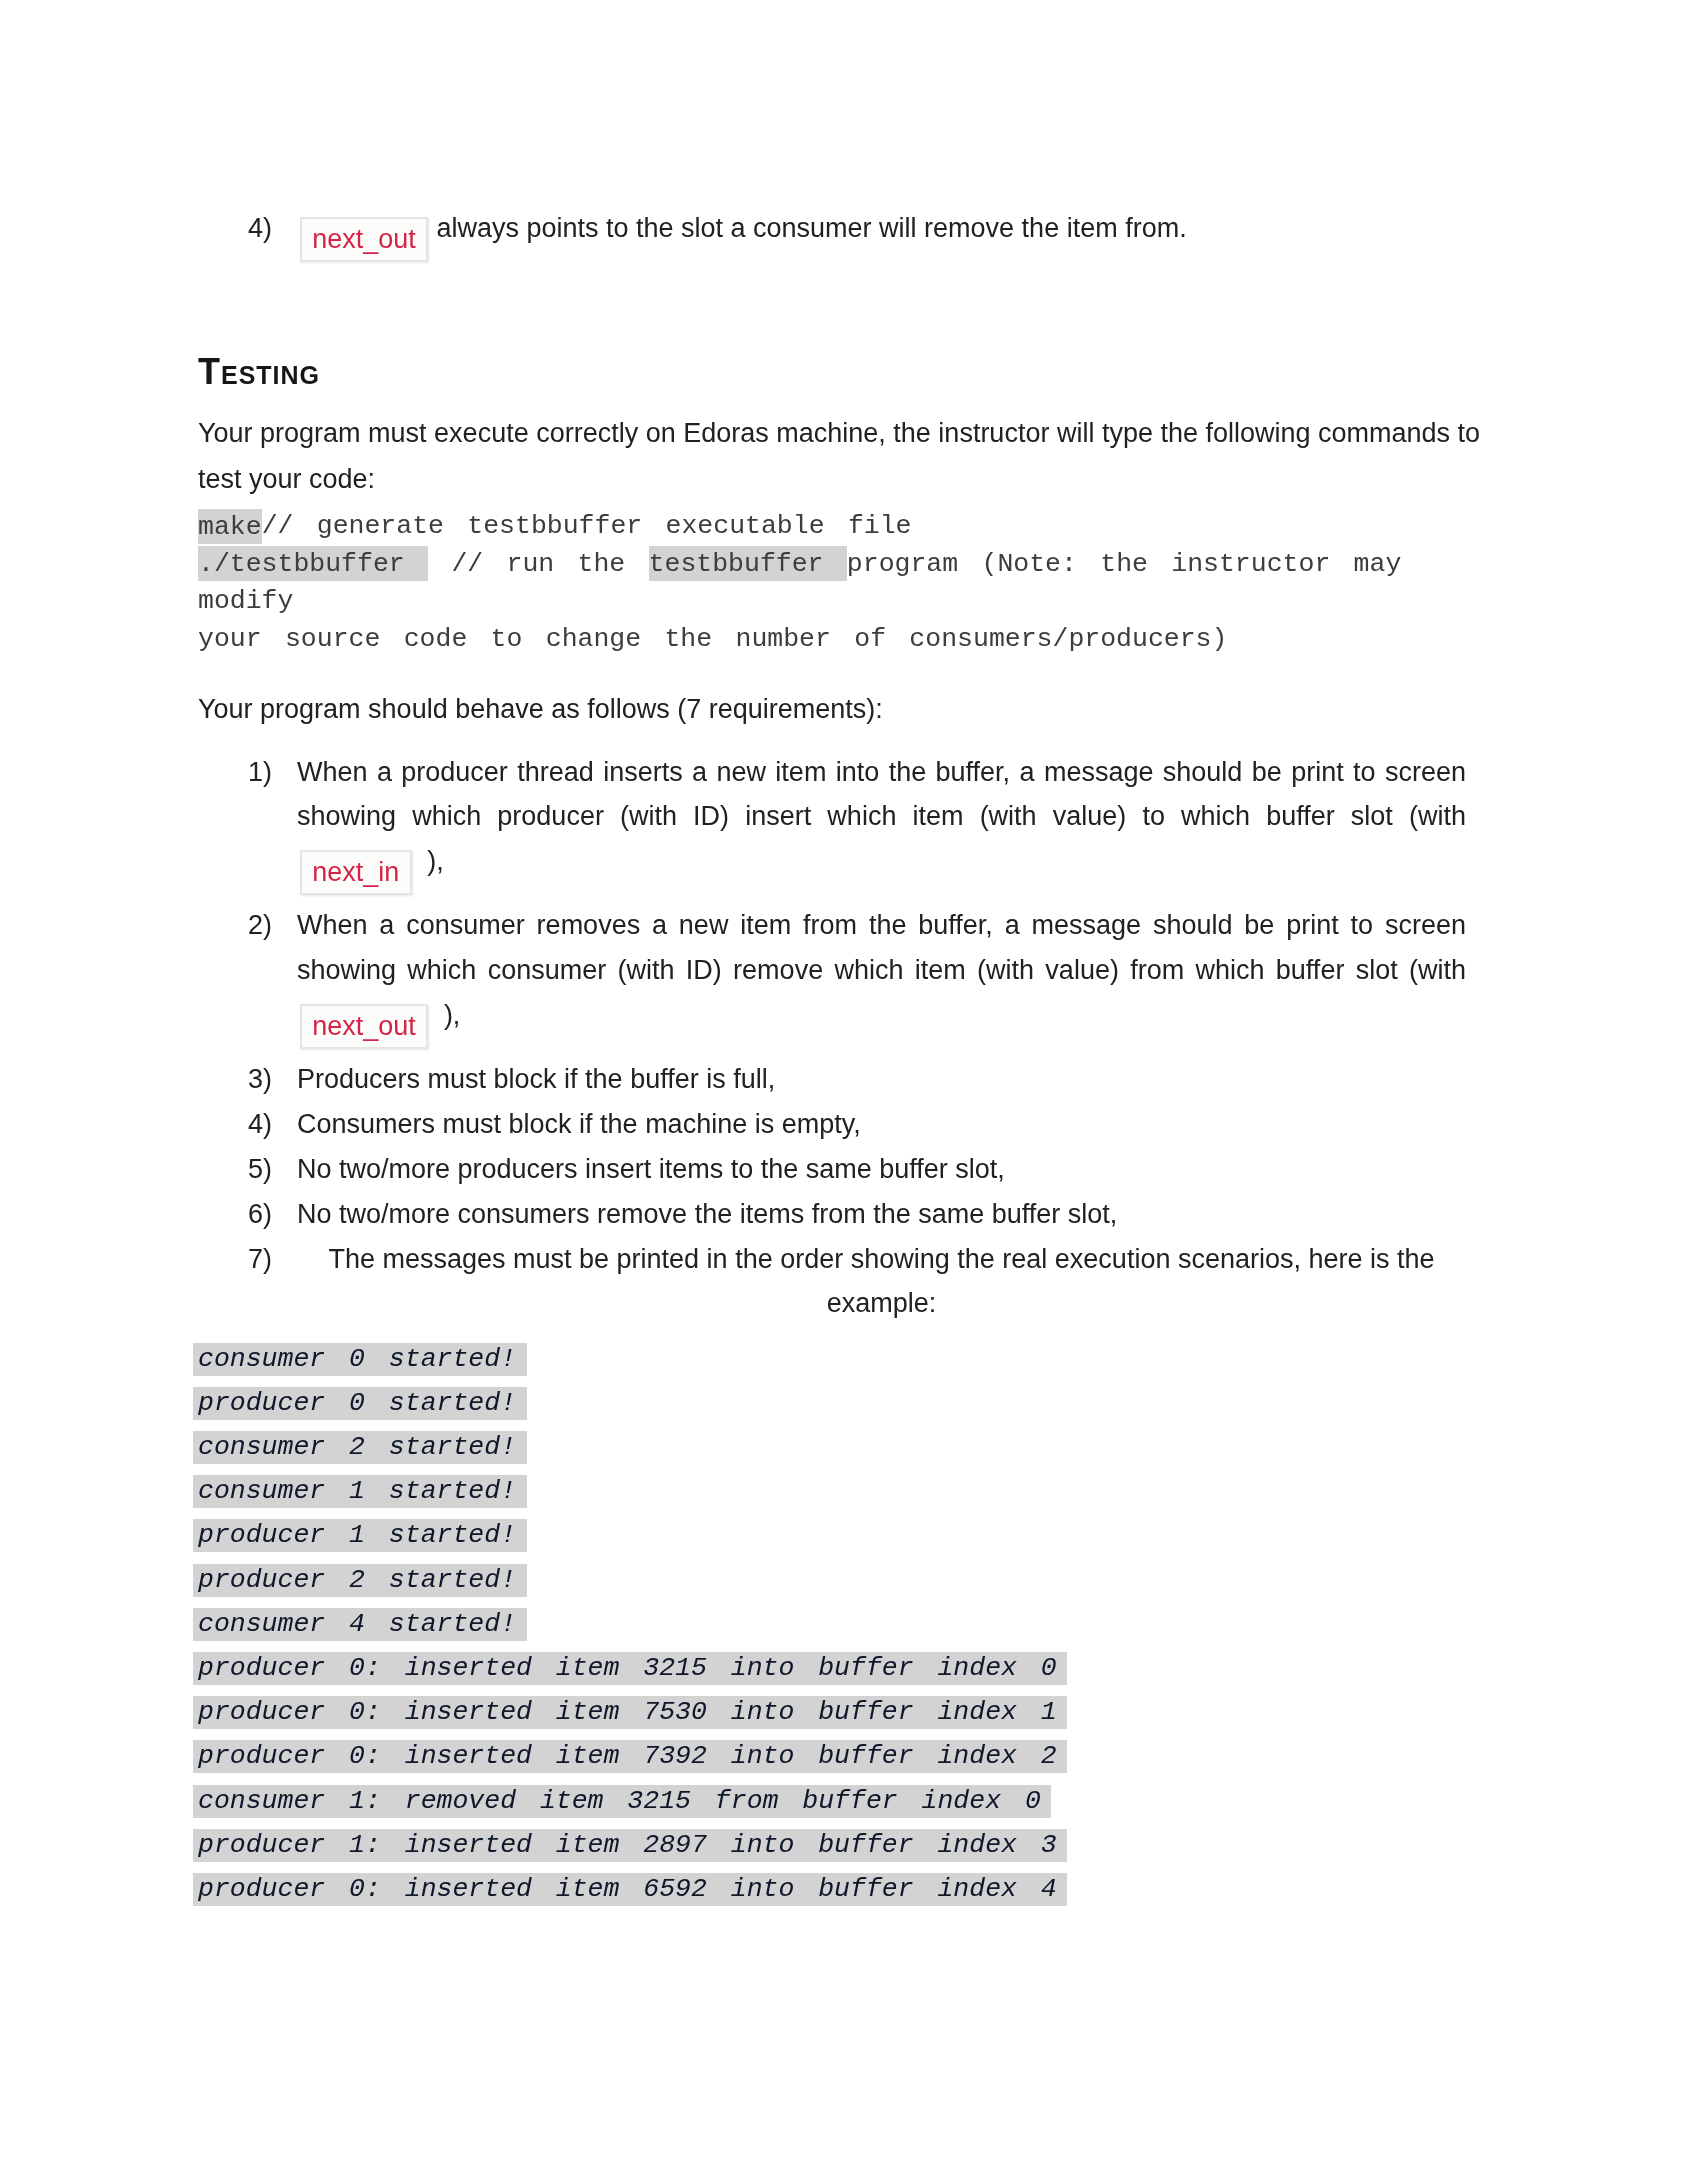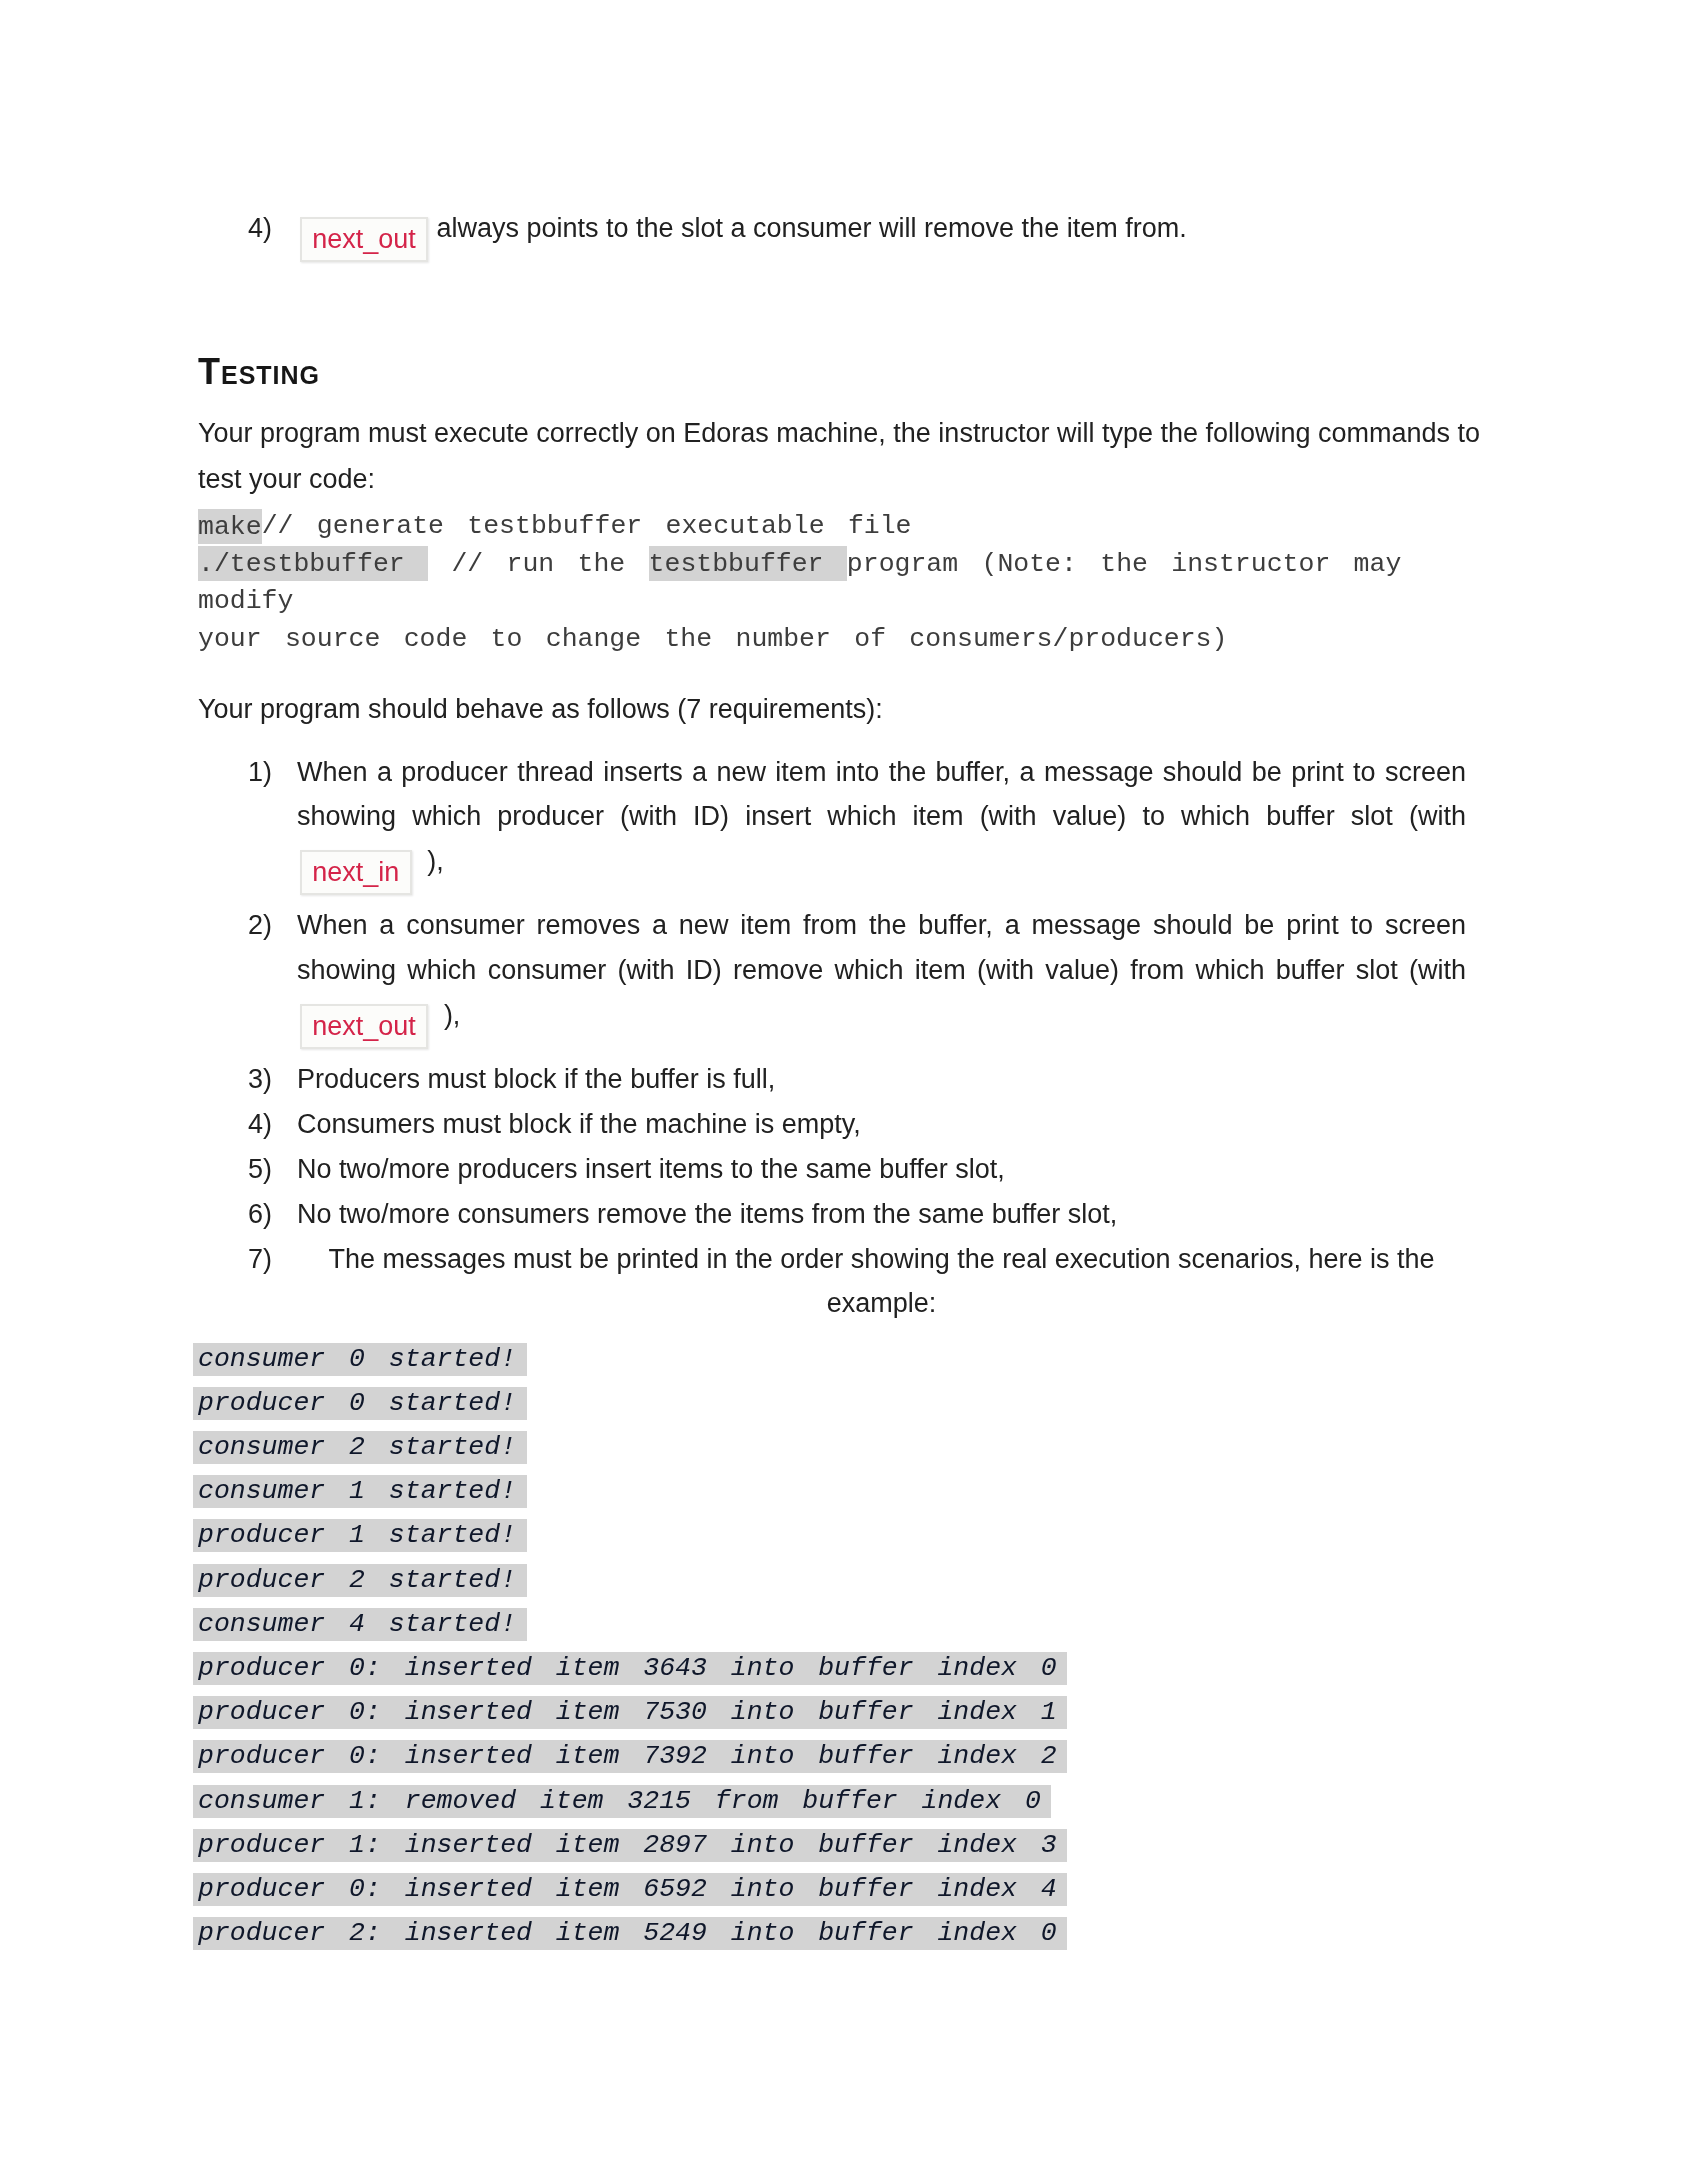--- a/index.html
+++ b/index.html
@@ -118,23 +118,22 @@
     </div>
 
   <div class="console" id="console">
       <div class="console-line"><span class="console-text">consumer 0 started!</span></div>
       <div class="console-line"><span class="console-text">producer 0 started!</span></div>
       <div class="console-line"><span class="console-text">consumer 2 started!</span></div>
       <div class="console-line"><span class="console-text">consumer 1 started!</span></div>
       <div class="console-line"><span class="console-text">producer 1 started!</span></div>
       <div class="console-line"><span class="console-text">producer 2 started!</span></div>
       <div class="console-line"><span class="console-text">consumer 4 started!</span></div>
-      <div class="console-line"><span class="console-text">producer 0: inserted item 3643 into buffer index 0</span></div>
+      <div class="console-line"><span class="console-text">producer 0: inserted item 3215 into buffer index 0</span></div>
       <div class="console-line"><span class="console-text">producer 0: inserted item 7530 into buffer index 1</span></div>
       <div class="console-line"><span class="console-text">producer 0: inserted item 7392 into buffer index 2</span></div>
       <div class="console-line"><span class="console-text">consumer 1: removed item 3215 from buffer index 0</span></div>
       <div class="console-line"><span class="console-text">producer 1: inserted item 2897 into buffer index 3</span></div>
       <div class="console-line"><span class="console-text">producer 0: inserted item 6592 into buffer index 4</span></div>
-      <div class="console-line"><span class="console-text">producer 2: inserted item 5249 into buffer index 0</span></div>
     </div>
 
 </div>
 
 
 </body></html>

